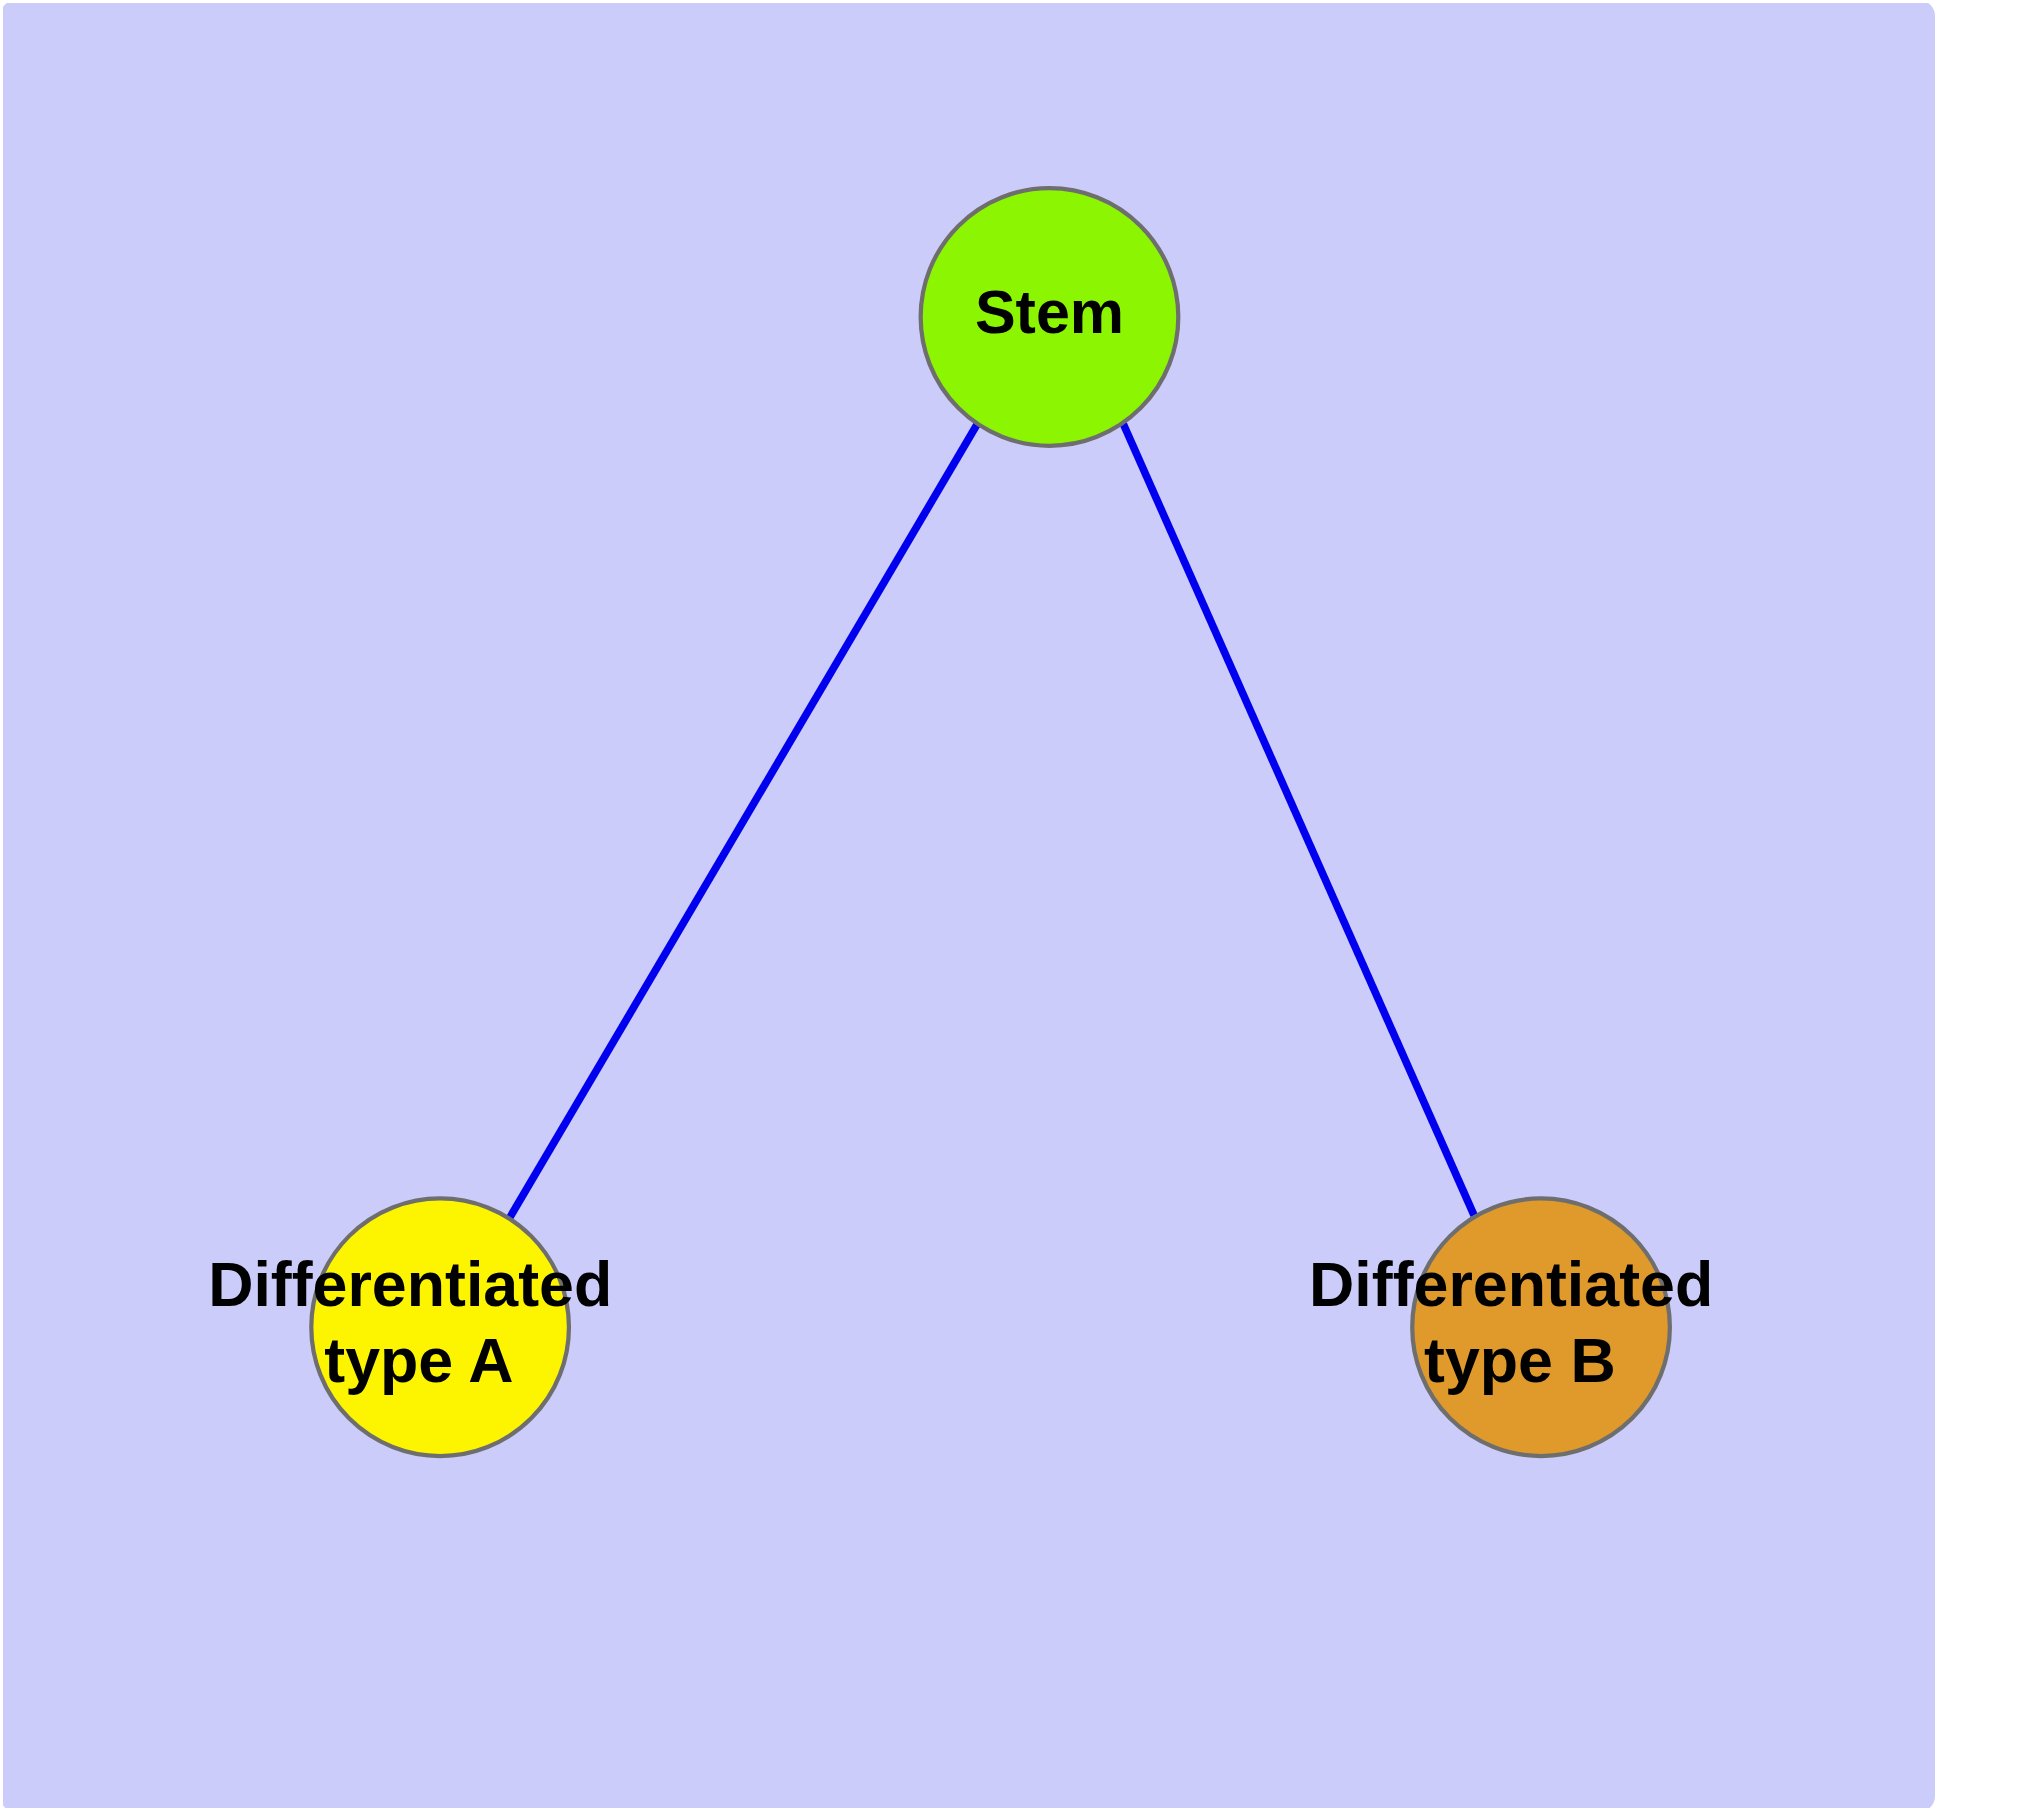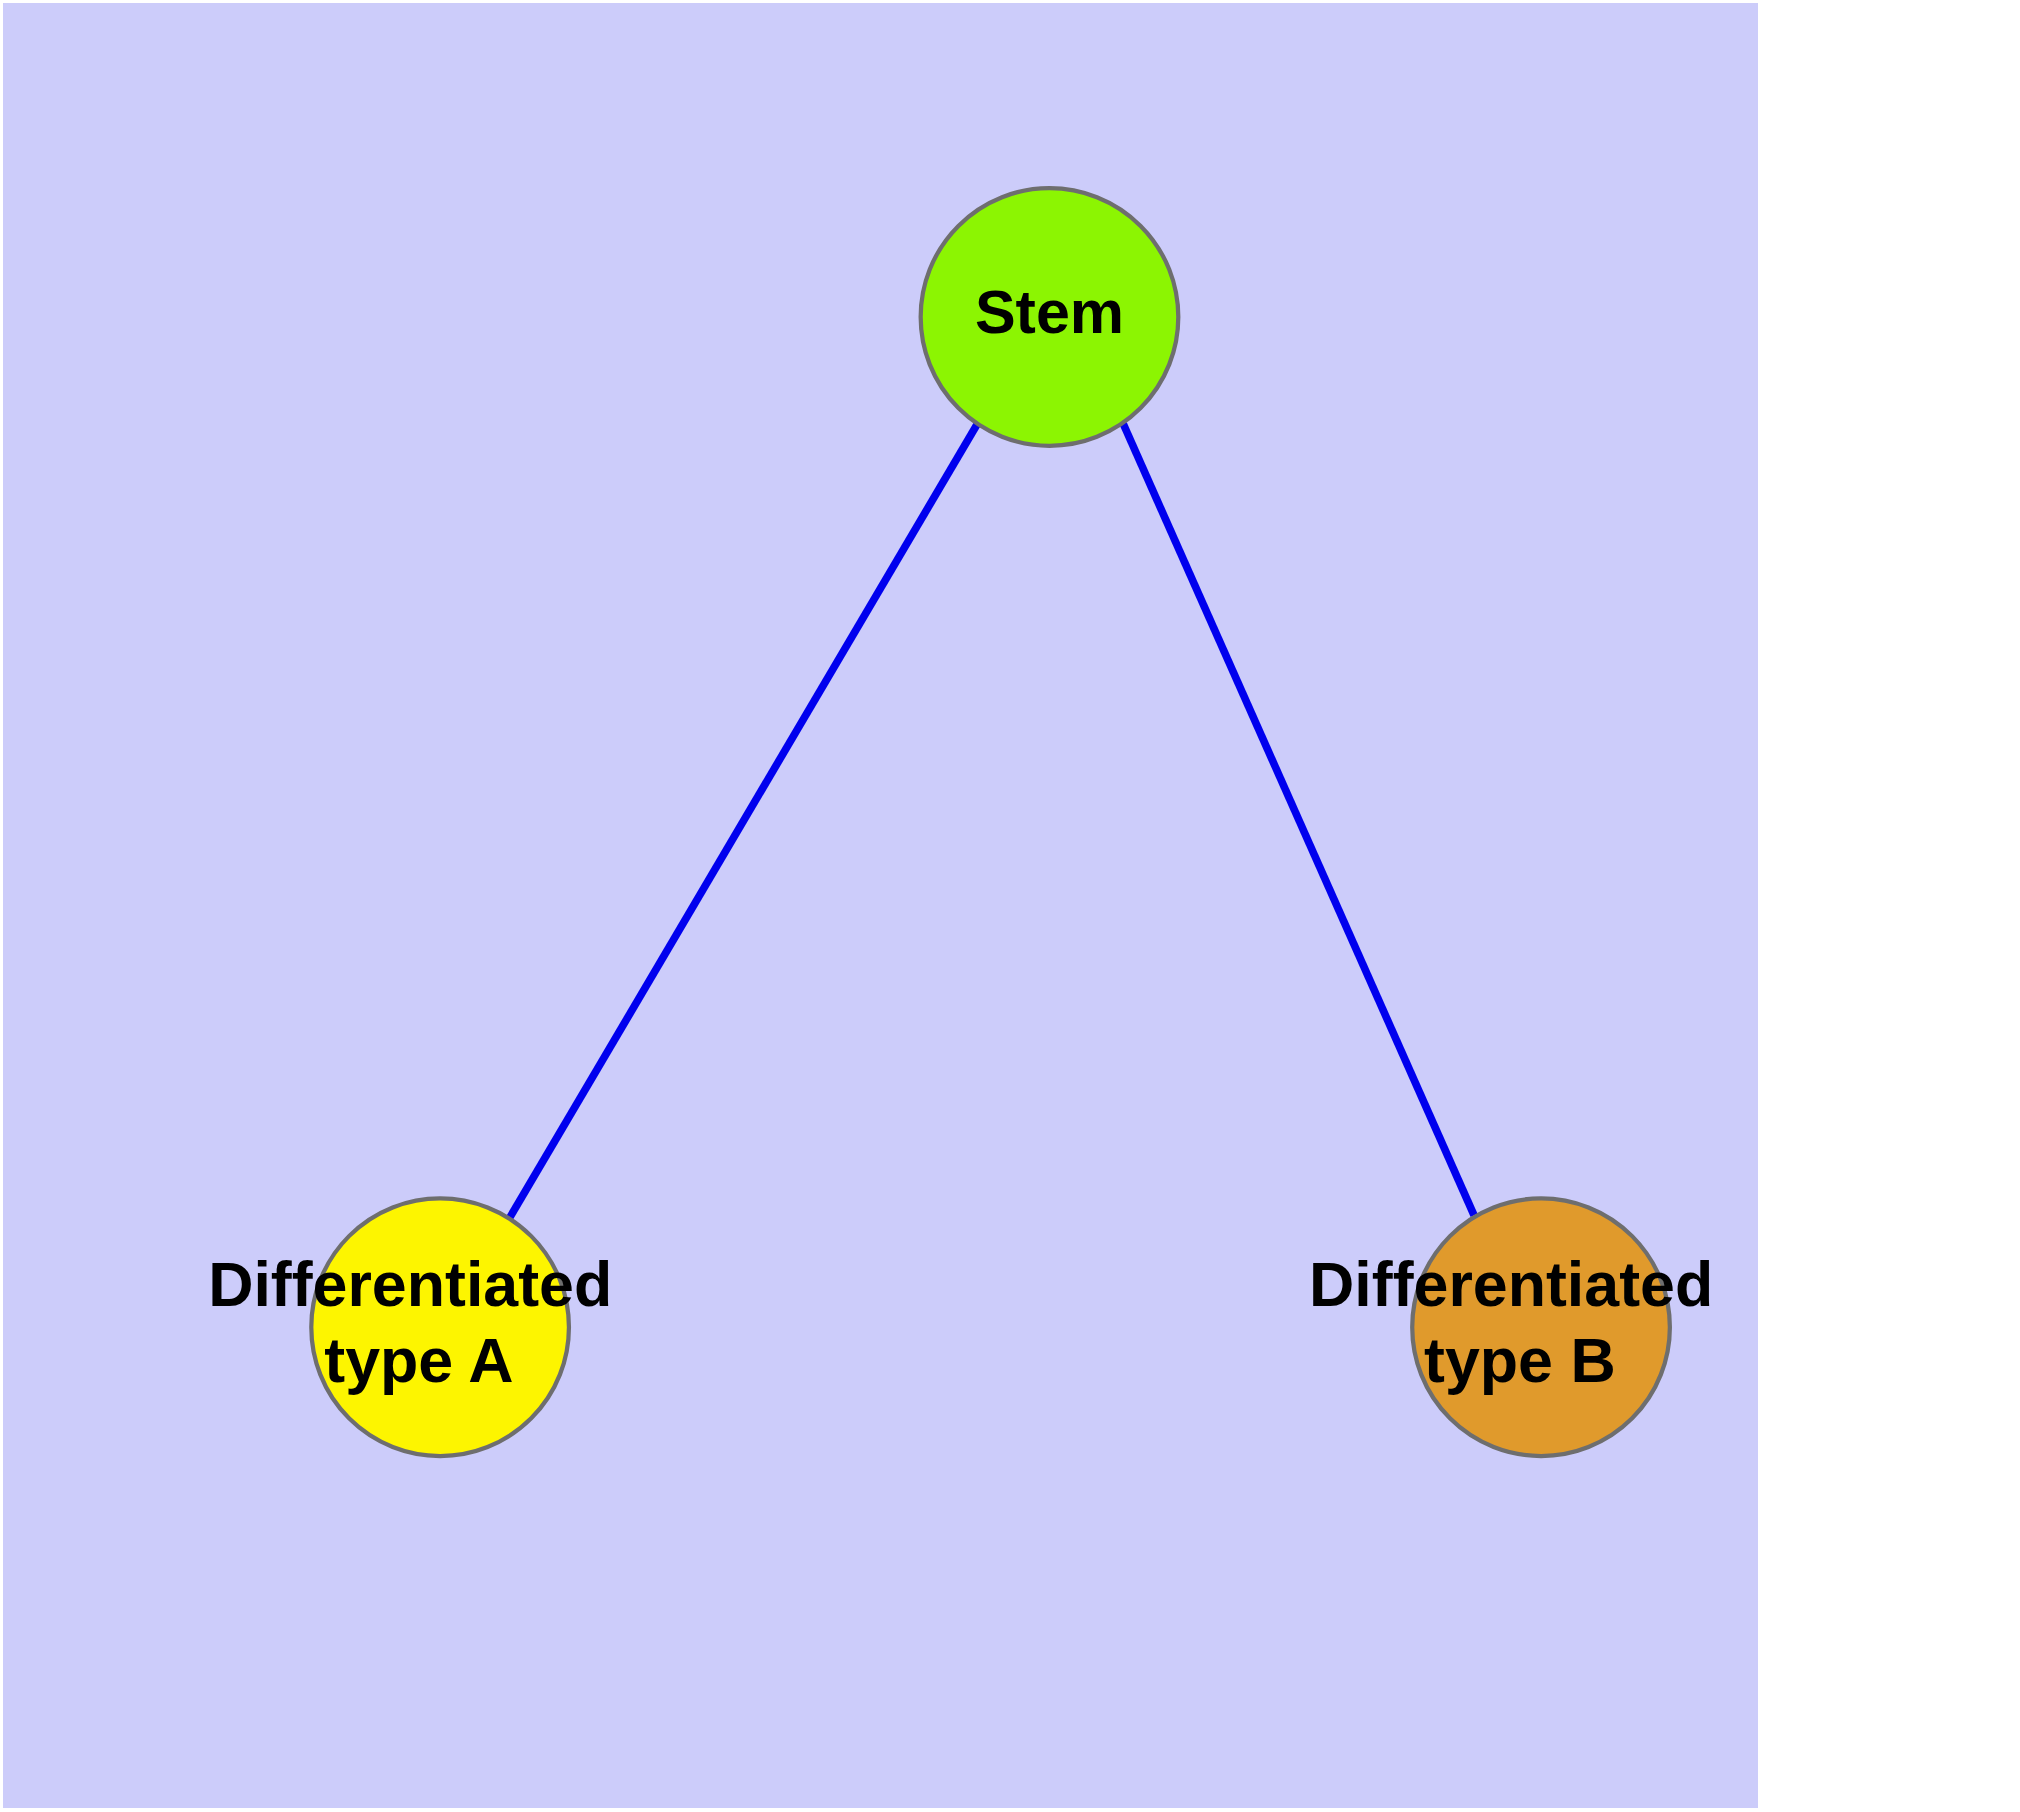--- a/index.html
+++ b/index.html
@@ -2,25 +2,26 @@
 <html style="font-size:13.6px"><head>
 <meta charset="utf-8">
 <style>
   html, body {
     margin: 0;
     padding: 0;
     background: #ffffff;
   }
   #stage {
     position: relative;
-    width: 1758px;
+    width: 1935px;
     height: 1812px;
     background: #ffffff;
     overflow: hidden;
     font-family: "Liberation Sans", sans-serif;
+    border-radius: 16px;
   }
   #canvas {
     position: absolute;
     left: 3.4px;
     top: 3.4px;
     width: 2014px;
     height: 1805px;
     background: #ccccfa;
   }
   #graph-svg {

